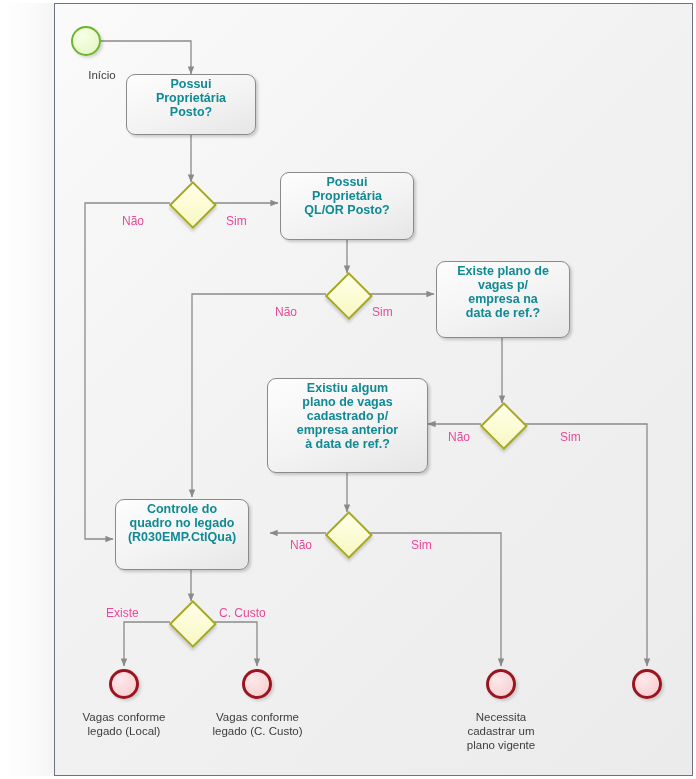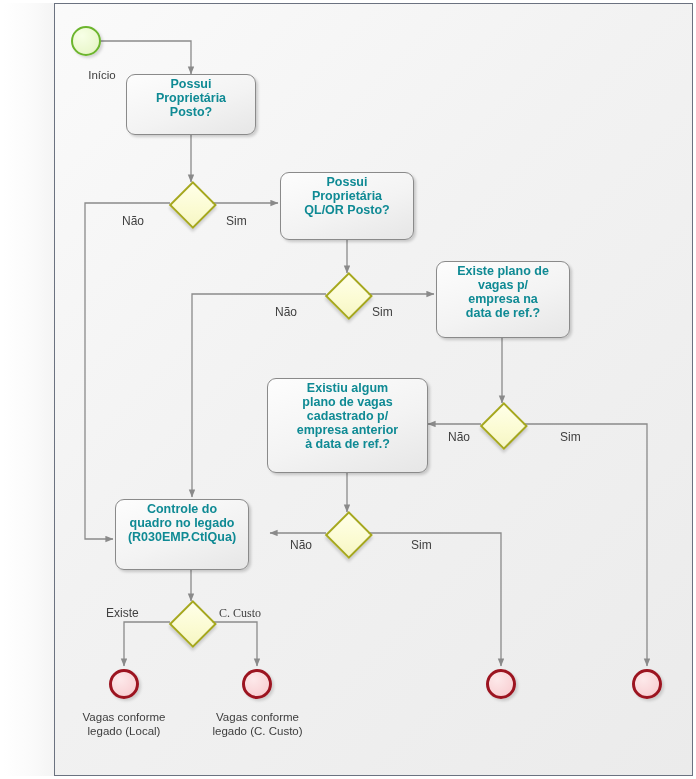--- a/index.html
+++ b/index.html
@@ -99,21 +99,21 @@
   .evt-label {
     position: absolute;
     color: #3d3d3d;
     font-size: 11.5px;
     line-height: 14px;
     text-align: center;
     white-space: pre-line;
   }
   .edge-label {
     position: absolute;
-    color: #404040;
+    color: #ec4899;
     font-size: 12px;
     line-height: 14px;
     white-space: nowrap;
   }
 </style>
 </head>
 <body>
 
 <div id="stage">
 
@@ -227,27 +227,30 @@
   <div class="edge-label" style="left:275px; top:305px;">Não</div>
   <div class="edge-label" style="left:372px; top:305px;">Sim</div>
 
   <div class="edge-label" style="left:448px; top:430px;">Não</div>
   <div class="edge-label" style="left:560px; top:430px;">Sim</div>
 
   <div class="edge-label" style="left:290px; top:538px;">Não</div>
   <div class="edge-label" style="left:411px; top:538px;">Sim</div>
 
   <div class="edge-label" style="left:106px; top:606px;">Existe</div>
-  <div class="edge-label" style="left:219px; top:606px;font-family:Liberation Serif, serif;">C. Custo</div>
+  <div class="edge-label" style="left:219px; top:606px;">C. Custo</div>
 
   <div class="node event end" style="left:109px; top:669px;"></div>
   <div class="evt-label" style="left:74px; top:710px; width:100px;">Vagas conforme
 legado (Local)</div>
 
   <div class="node event end" style="left:242px; top:669px;"></div>
   <div class="evt-label" style="left:200px; top:710px; width:115px;">Vagas conforme
 legado (C. Custo)</div>
 
   <div class="node event end" style="left:486px; top:669px;"></div>
+  <div class="evt-label" style="left:451px; top:710px; width:100px;">Necessita
+cadastrar um
+plano vigente</div>
 
   <div class="node event end" style="left:632px; top:669px;"></div>
 
 </div>
 
 </body></html>

